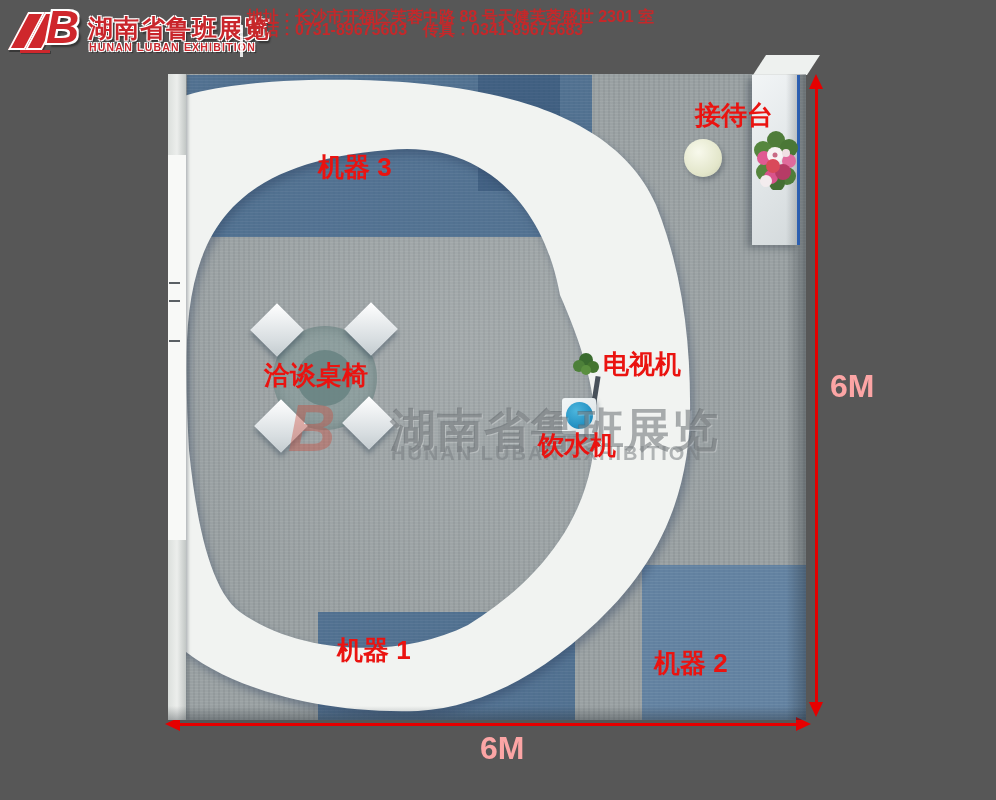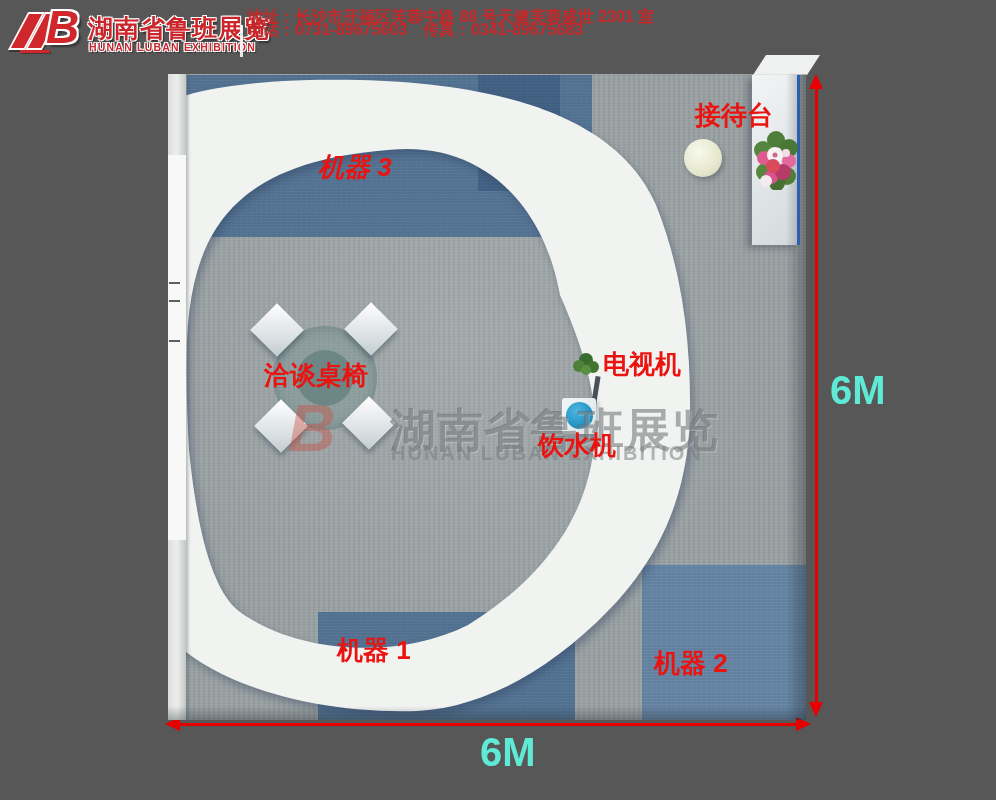--- a/index.html
+++ b/index.html
@@ -76,21 +76,21 @@
   .wm{z-index:10;white-space:nowrap;pointer-events:none;}
   .wm-mark{left:120px;top:316px;font-size:66px;font-weight:900;font-style:italic;color:rgba(203,74,60,.40);}
   .wm-cn{left:222px;top:326px;font-size:46px;font-weight:bold;letter-spacing:1px;color:rgba(96,102,106,.52);
     text-shadow:1px 1px 0 rgba(255,255,255,.25);}
   .wm-en{left:223px;top:368px;font-size:20px;font-weight:bold;letter-spacing:2px;color:rgba(120,126,130,.55);}
 
   
   .plabel{position:absolute;font-size:26px;font-weight:bold;color:#ea1310;z-index:12;white-space:nowrap;}
 
   
-  .dim{color:#5eead4;font-weight:bold;font-size:40px;z-index:3;}
+  .dim{color:#fca5a5;font-weight:bold;font-size:32px;z-index:3;}
   .dim-vline{left:815px;top:82px;width:3px;height:624px;background:#e60000;}
   .dim-hline{left:178px;top:723px;width:620px;height:3px;background:#e60000;}
   .arr{position:absolute;width:0;height:0;}
   .arr.up{left:809px;top:74px;border-left:7px solid transparent;border-right:7px solid transparent;border-bottom:15px solid #e60000;}
   .arr.down{left:809px;top:702px;border-left:7px solid transparent;border-right:7px solid transparent;border-top:15px solid #e60000;}
   .arr.left{left:165px;top:717px;border-top:7px solid transparent;border-bottom:7px solid transparent;border-right:15px solid #e60000;}
   .arr.right{left:796px;top:717px;border-top:7px solid transparent;border-bottom:7px solid transparent;border-left:15px solid #e60000;}
 
   .corner-sliver{left:753px;top:55px;width:54px;height:20px;background:#eef1ef;transform:skewX(-33deg);transform-origin:bottom left;z-index:2;}
 </style>
@@ -188,21 +188,21 @@
       <circle cx="7" cy="18" r="6" fill="#4d8039"></circle>
     <circle cx="21" cy="19" r="6" fill="#44752f"></circle>
       <circle cx="14" cy="22" r="5" fill="#5a8f3f"></circle>
   </svg>
 
   <div class="abs wm wm-mark">B</div>
   <div class="abs wm wm-cn">湖南省鲁班展览</div>
   <div class="abs wm wm-en">HUNAN LUBAN EXHIBITION</div>
 
   <div class="plabel" style="left:527px;top:24px;">接待台</div>
-  <div class="plabel" style="left:150px;top:76px;font-style:italic;">机器 3</div>
+  <div class="plabel" style="left:150px;top:76px;">机器 3</div>
   <div class="plabel" style="left:96px;top:284px;">洽谈桌椅</div>
   <div class="plabel" style="left:435px;top:273px;">电视机</div>
   <div class="plabel" style="left:370px;top:354px;">饮水机</div>
   <div class="plabel" style="left:169px;top:559px;">机器 1</div>
   <div class="plabel" style="left:486px;top:572px;">机器 2</div>
 
   <div class="abs edge-right"></div>
   <div class="abs edge-bottom"></div>
 </div>
 

